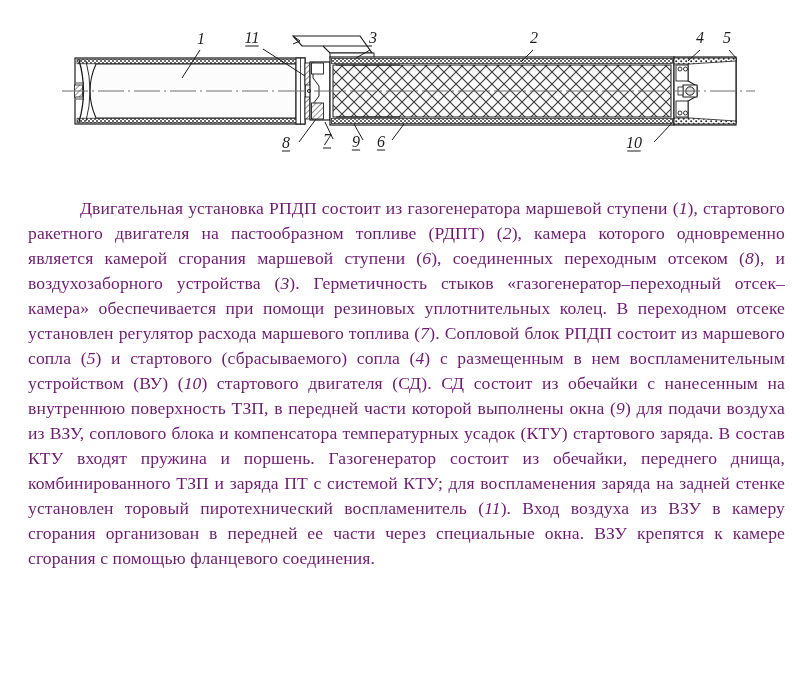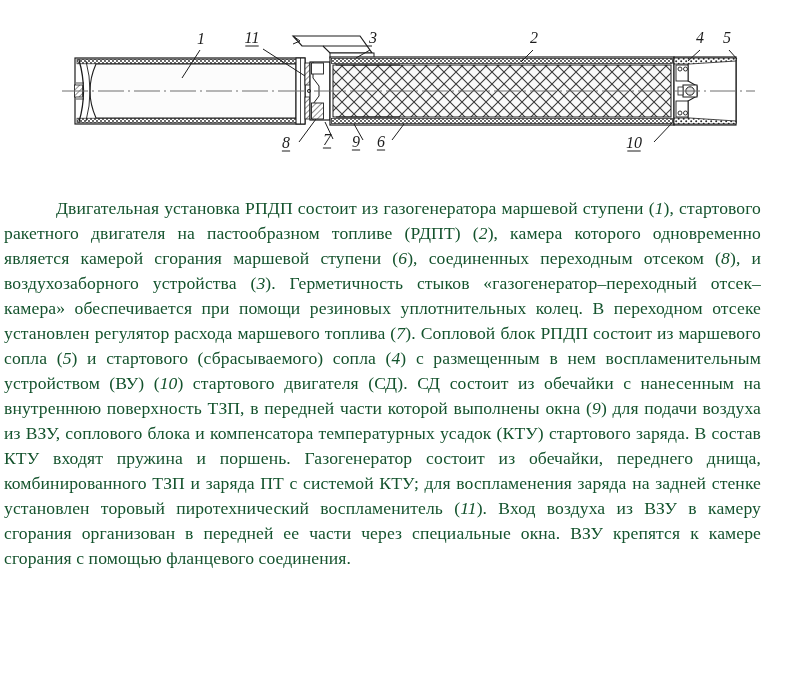--- a/index.html
+++ b/index.html
@@ -22,28 +22,28 @@
     top: 0;
     width: 800px;
     height: 178px;
   }
   #figure-svg {
     display: block;
   }
 
   #body-text {
     position: absolute;
-    left: 4px;
+    left: 28px;
     top: 196px;
     width: 757px;
     font-size: 17.6px;
     line-height: 25.0px;
     text-align: justify;
     text-justify: inter-word;
-    color: #14532d;
+    color: #701a75;
     letter-spacing: 0.1px;
   }
   #body-text p {
     margin: 0;
     text-indent: 52px;
     hyphens: manual;
   }
 
   .num-label {
     font-family: "Liberation Serif", "DejaVu Serif", serif;

